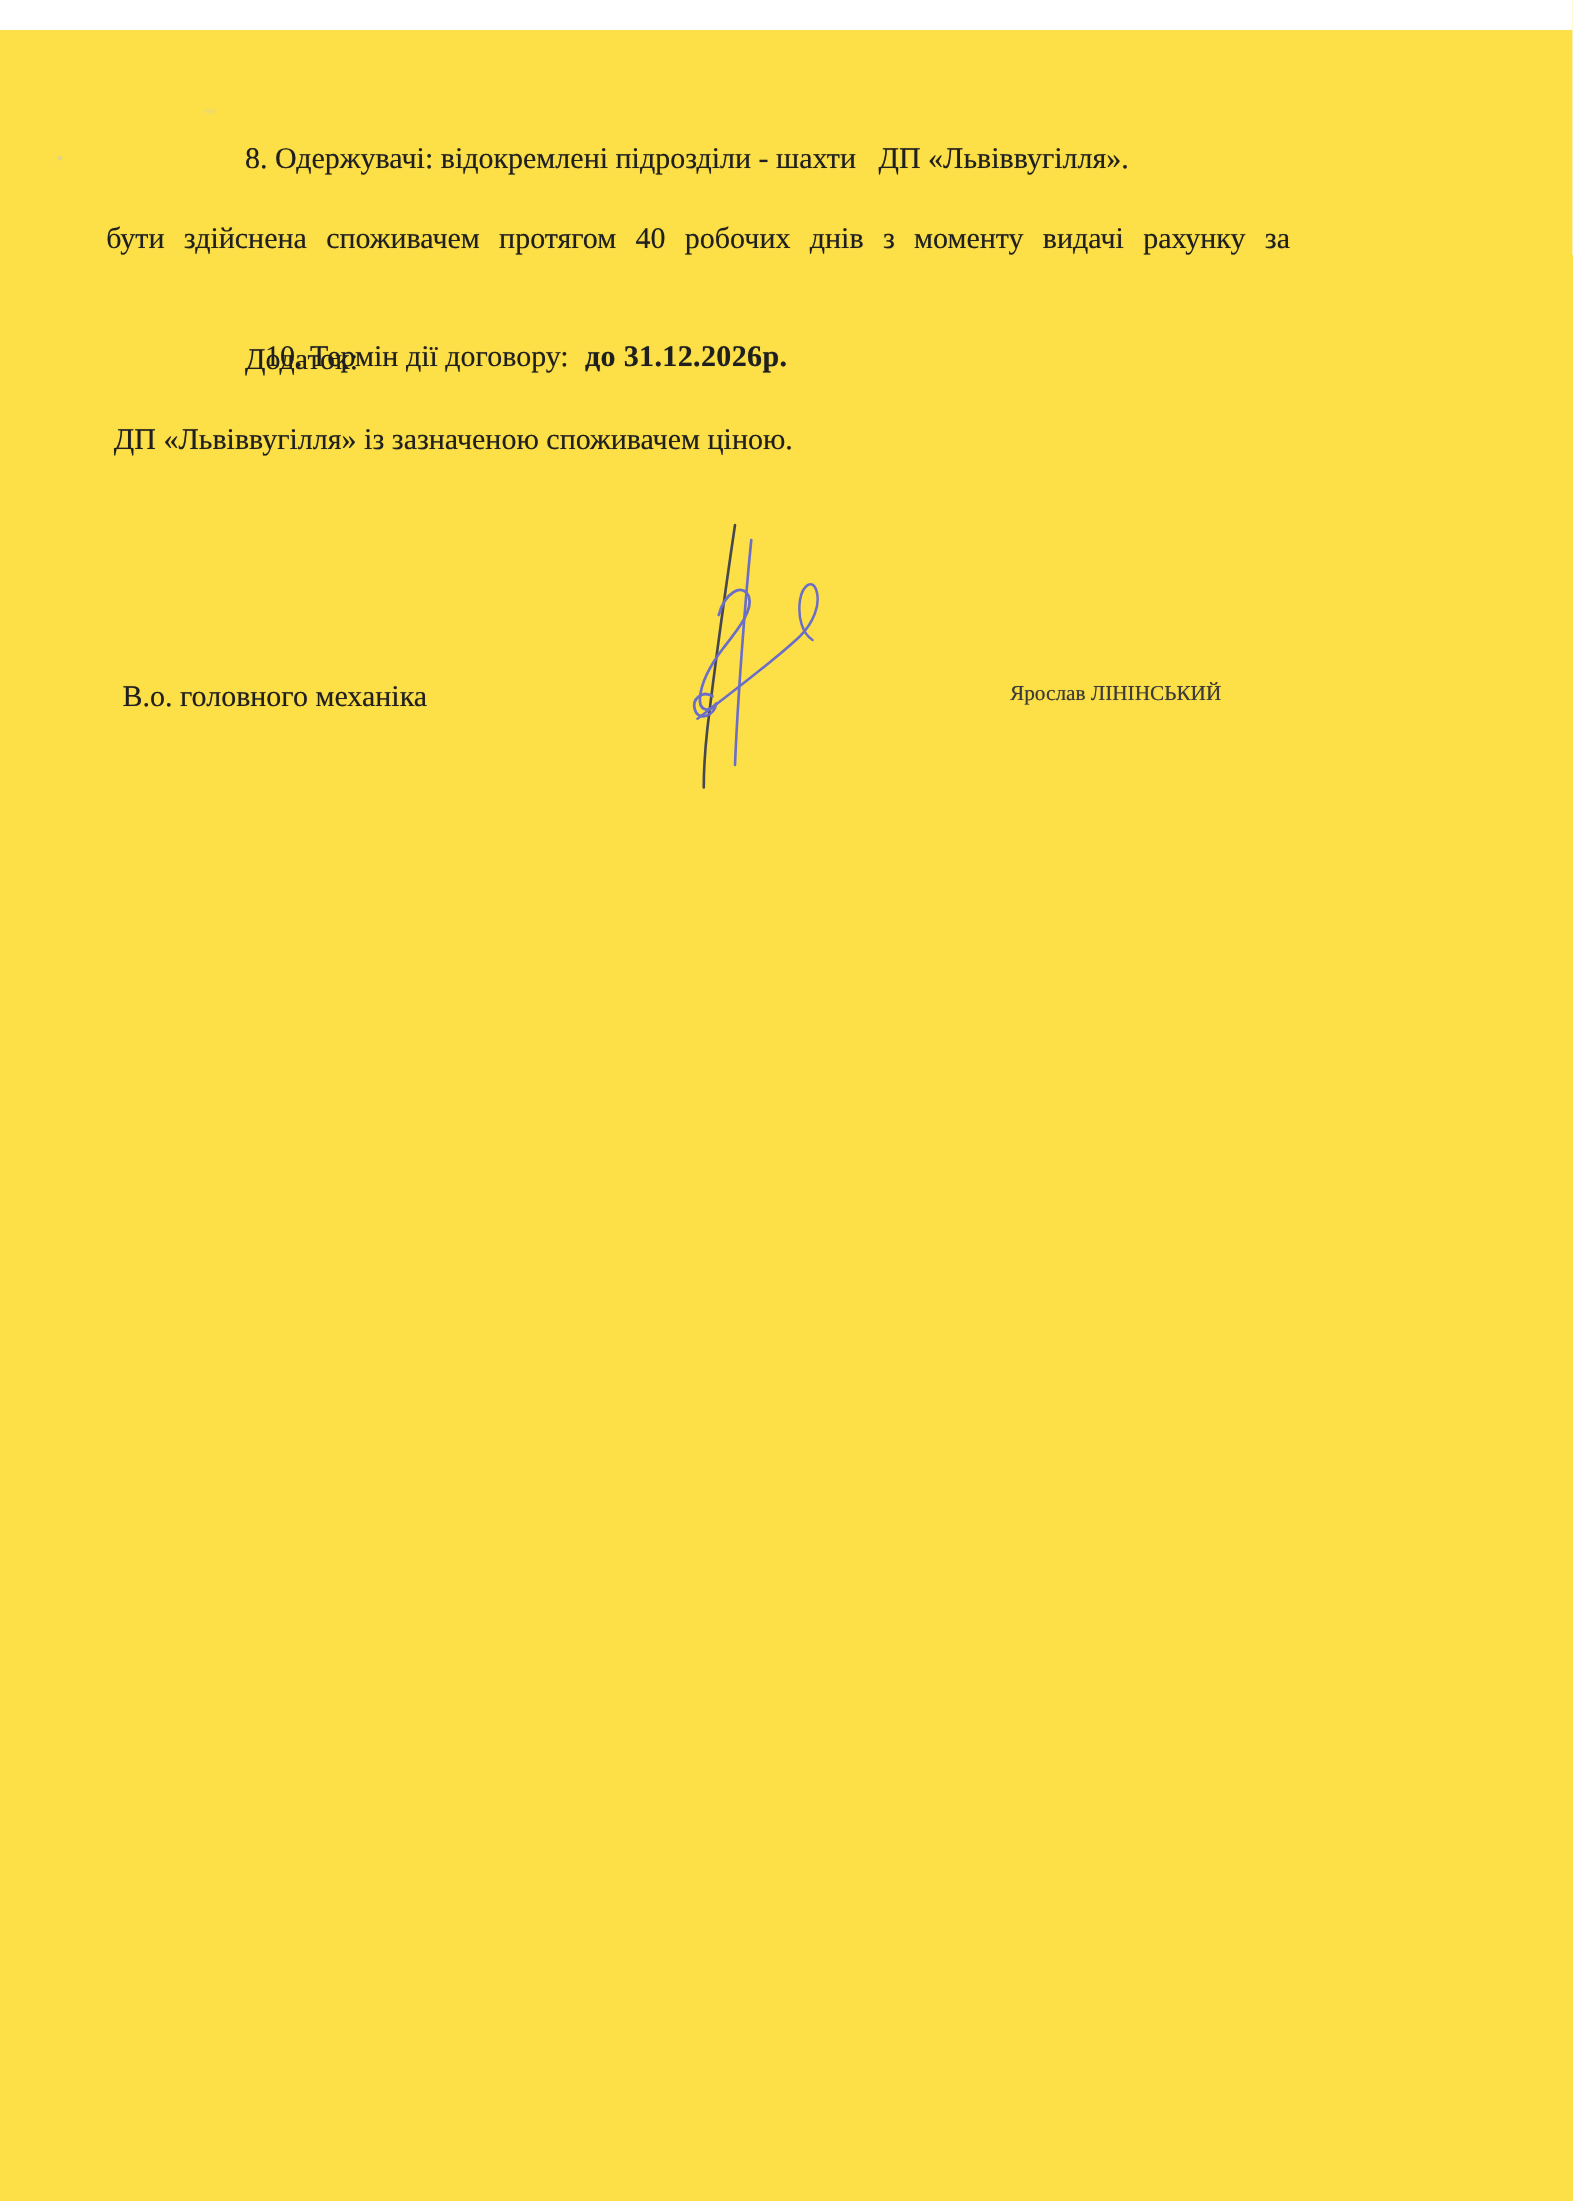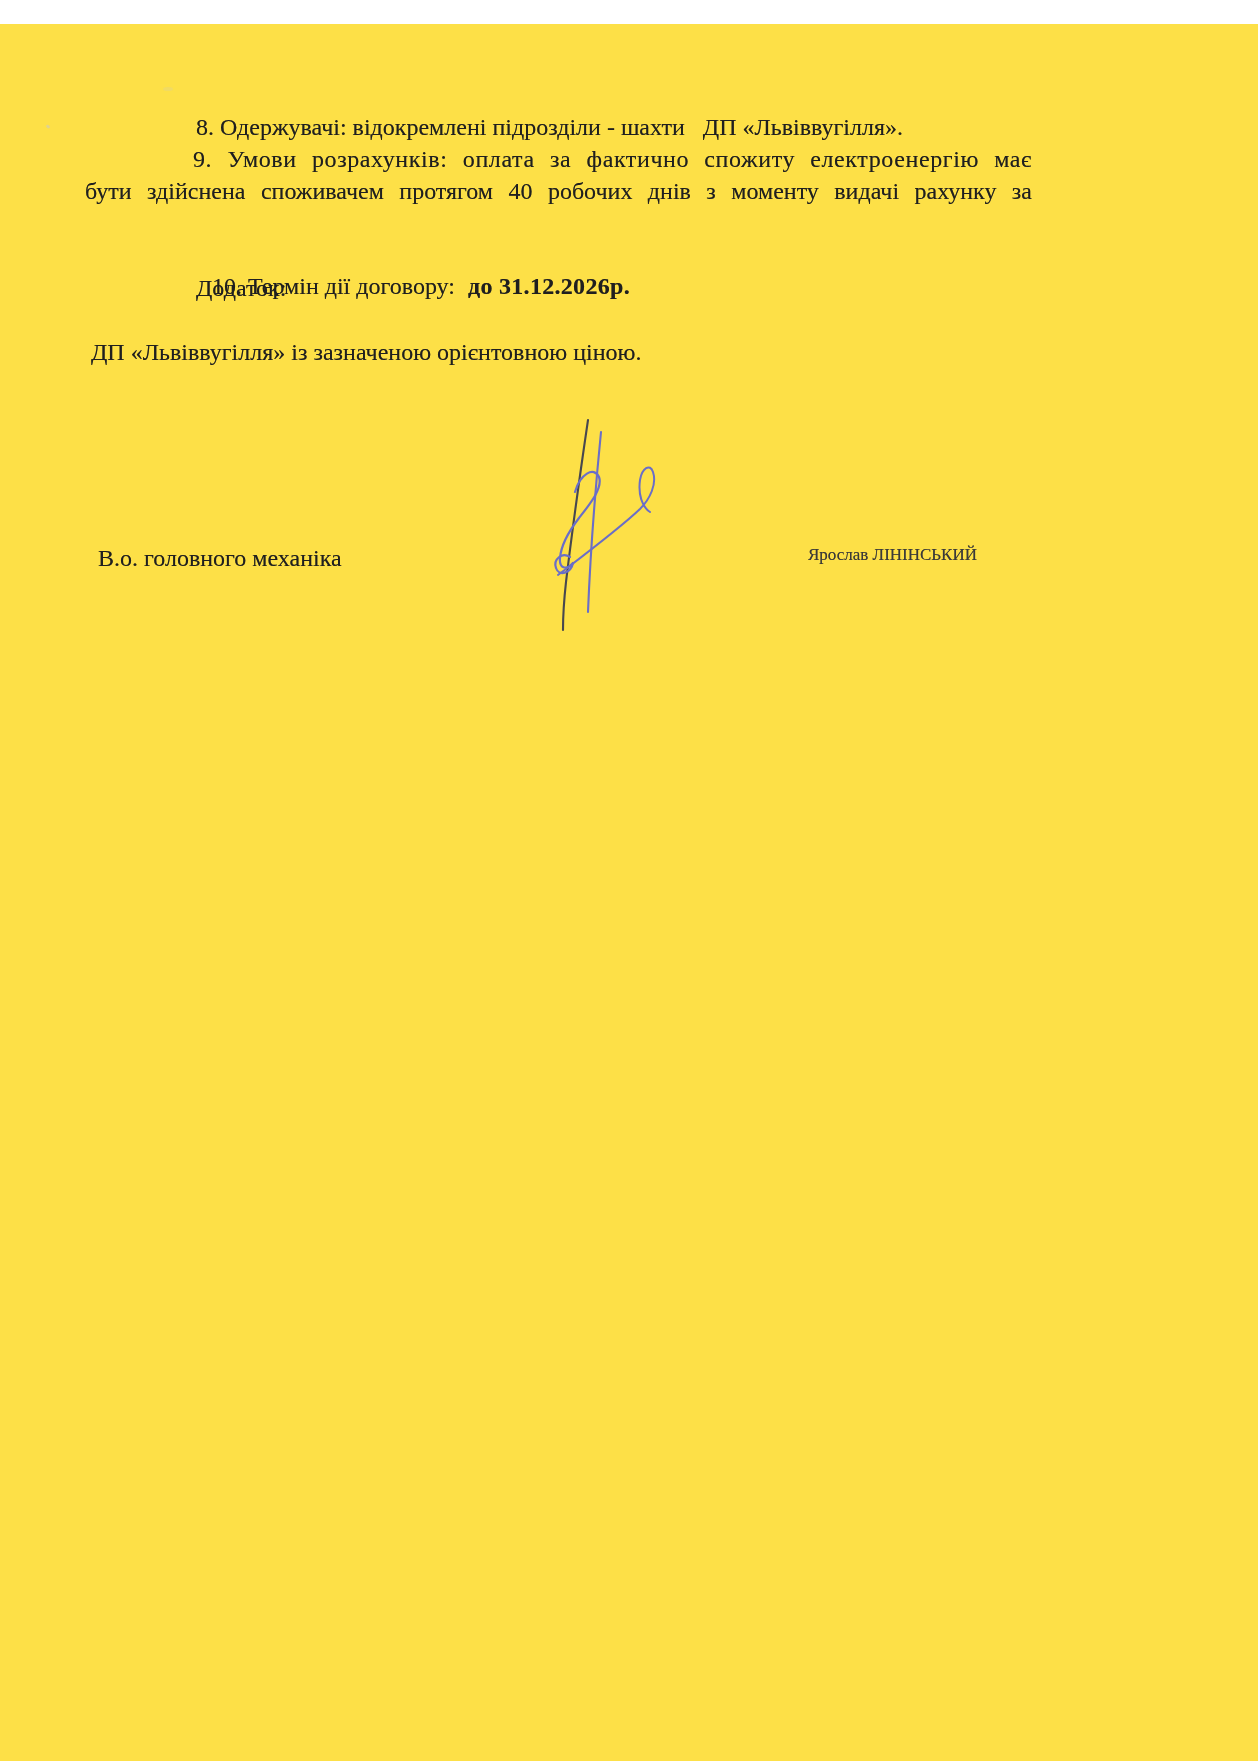--- a/index.html
+++ b/index.html
@@ -58,30 +58,29 @@
 </head>
 <body>
 
 <div class="page">
 
   <div class="speck" style="left:46px; top:101px; width:4px; height:3px; transform:rotate(35deg);"></div>
   <div class="speck" style="left:163px; top:63px; width:10px; height:4px; opacity:0.22;"></div>
 
   <div class="line" style="left:196px; top:88px;">8. Одержувачі: відокремлені підрозділи - шахти   ДП «Львіввугілля».</div>
 
-  <div class="line just ls" style="left:193px; top:120px; width:839px;">9. Умови розрахунків: оплата за фактично спожиту електроенергію має</div>
   <div class="line just" style="left:85px; top:152px; width:947px;">бути здійснена споживачем протягом 40 робочих днів з моменту видачі рахунку за</div>
 
   <div class="line" style="left:188px; top:216px;">
     <span>10. Термін дії договору:</span><span class="bold-term">до 31.12.2026р.</span>
   </div>
 
   <div class="line" style="left:196px; top:249px;">Додаток:</div>
 
-  <div class="line" style="left:91px; top:313px;">ДП «Львіввугілля» із зазначеною орієнтовною ціною.</div>
+  <div class="line" style="left:91px; top:313px;">ДП «Львіввугілля» із зазначеною споживачем ціною.</div>
 
   <svg class="sig-svg" viewBox="0 0 200 225" fill="none">
 
     <path d="M 108,8 C 103,42 92,120 86,170 C 84,188 83,205 83,218" stroke-width="2.1" stroke-linecap="round" stroke="#47474f"></path>
 
     <path d="M 121,20 C 116,70 110,150 108,200" stroke-width="2.1" stroke-linecap="round" stroke="#6a6ec8"></path>
 
     <path d="M 95,80 C 100,62 114,54 119,65 C 123,76 110,92 99,106 C 89,119 81,134 80,146 C 79,156 86,159 93,151" stroke-width="2.2" stroke-linecap="round" stroke="#6a6ec8"></path>
 
     <path d="M 93,151 C 91,161 79,165 76,156 C 73,147 82,140 90,145" stroke-width="2.2" stroke-linecap="round" stroke="#6a6ec8"></path>

